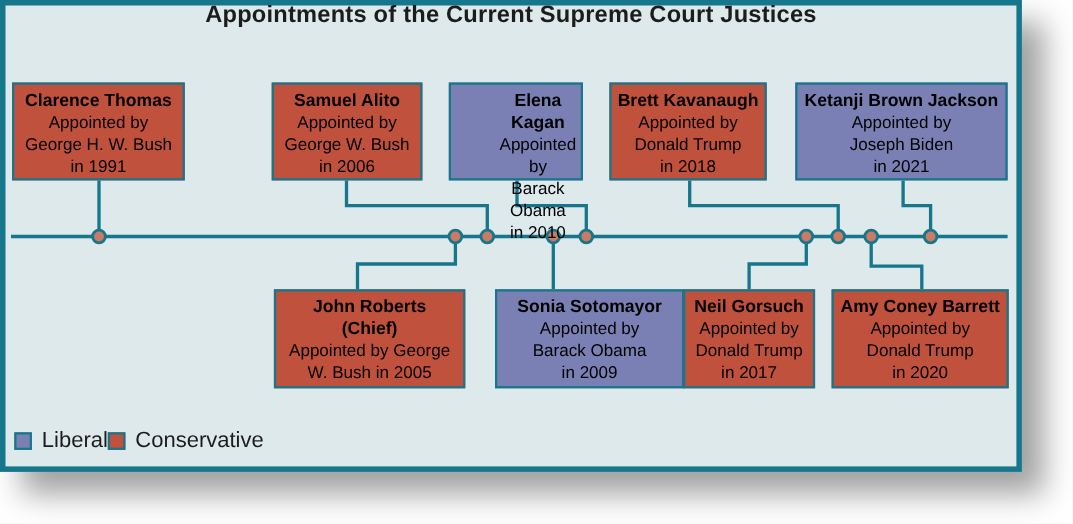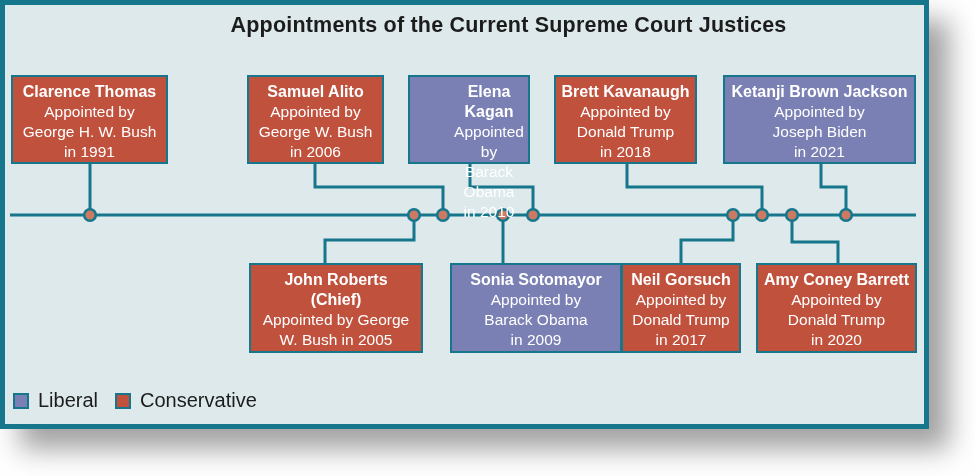--- a/index.html
+++ b/index.html
@@ -21,47 +21,46 @@
     background:#ffffff;overflow:hidden;
   }
   .frame{
     position:absolute;left:0;top:0;width:929px;height:429px;
     box-sizing:border-box;
     border:5px solid var(--teal);
     background:var(--bg);
     box-shadow:20px 20px 26px rgba(110,110,110,0.65);
   }
   .title{
-    position:absolute;left:0;top:13px;width:929px;
+    position:absolute;left:0;top:1px;width:929px;
     text-align:center;
     font-size:21.5px;font-weight:bold;color:#1c1c1c;
     letter-spacing:0.2px;
-    padding-left:44px;
   }
   .jbox{
     position:absolute;
     box-sizing:border-box;
     border:2px solid var(--teal);
-    color:#ffffff;
+    color:#000000;
     text-align:center;
     padding-top:5px;
     line-height:20px;
     font-size:15.5px;
     z-index:2;
   }
   .jbox .jname{font-weight:bold;font-size:16px;}
   .jbox .jchief{font-weight:bold;font-size:16px;}
   .row-top{top:75px;height:89px;}
   .row-bottom{top:263px;height:90px;}
   svg.wires{position:absolute;left:0;top:0;z-index:1;}
   svg.wires path{stroke:var(--teal);stroke-width:3;fill:none;}
   svg.wires circle{fill:var(--dot);stroke:var(--teal);stroke-width:2.6;}
   .legend{
     position:absolute;left:13px;top:389px;
-    display:flex;align-items:center;gap:17px;
+    display:flex;align-items:center;
     font-size:20px;color:#1c1c1c;z-index:2;
   }
   .legend-item{display:flex;align-items:center;gap:9px;}
   .legend-swatch{
     width:16px;height:16px;box-sizing:border-box;
     border:2px solid var(--teal);
     display:inline-block;
   }
 </style>
 </head>

